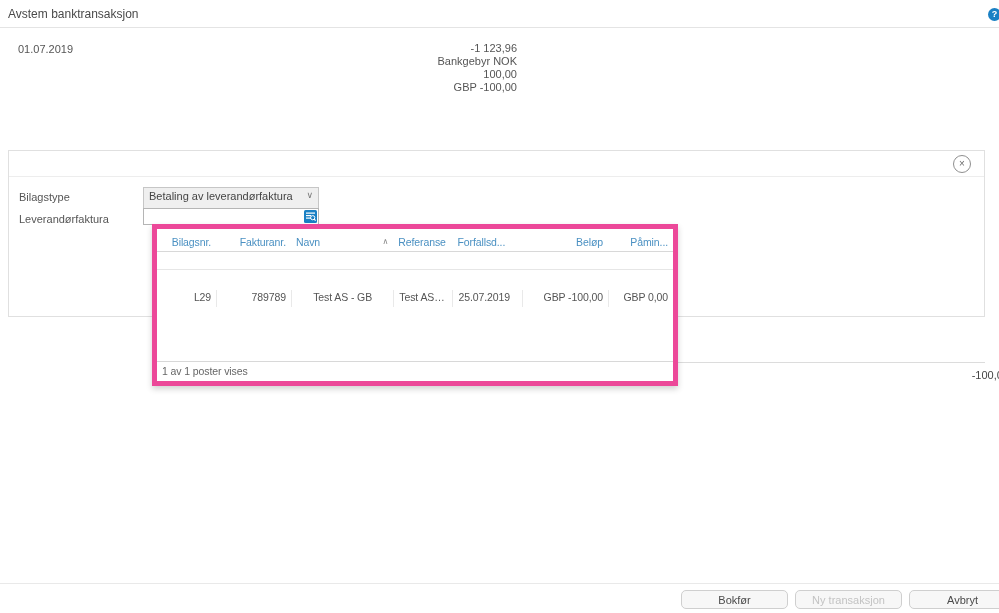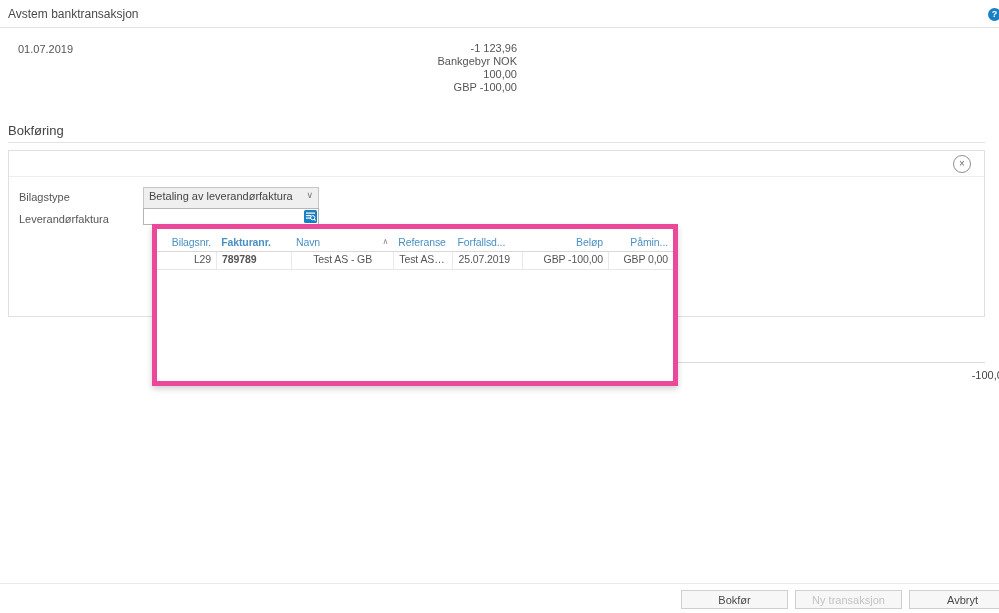--- a/index.html
+++ b/index.html
@@ -40,43 +40,43 @@
   .lookup-btn{position:absolute;right:1px;top:1px;width:13px;height:13px;cursor:pointer;}
 
   
   .picker{position:absolute;left:152px;top:224px;width:526px;height:162px;box-sizing:border-box;
     background:#fff;border:5px solid #ec4899;box-shadow:0 3px 6px rgba(0,0,0,0.18);
     display:flex;flex-direction:column;z-index:5;font-size:10.5px;letter-spacing:-0.1px;}
   .picker-header{display:flex;height:22px;border-bottom:1px solid #d8d8d8;color:#4a90c2;}
   .picker-header .cell{padding-top:7px;}
   .cell{box-sizing:border-box;padding-left:5px;padding-right:5px;white-space:nowrap;overflow:hidden;text-overflow:ellipsis;}
   .c1{width:60px;text-align:right;}
-  .c2{width:76px;font-weight:bold;}
+  .c2{width:76px;text-align:right;}
   .c3{width:104px;text-align:center;}
   .c4{width:60px;text-align:left;}
   .c5{width:71px;text-align:left;}
   .c6{width:87px;text-align:right;}
   .c7{width:66px;text-align:right;}
   .hdr-navn{display:flex;justify-content:space-between;align-items:flex-start;}
   .sort-caret{color:#888;font-size:8px;line-height:11px;margin-left:4px;}
   .picker-row{display:flex;height:17px;line-height:15px;border-bottom:1px solid #e6e6e6;color:#555;cursor:pointer;background:#fff;}
-  .picker-row .cell{border-left:1px solid #e9e9e9;height:100%;}
+  .picker-row .cell{border-left:1px solid #e9e9e9;height:100%;margin-top:38px;}
   .picker-row .cell:first-child{border-left:none;}
   .picker-spacer{flex:1;}
   .picker-footer{border-top:1px solid #d8d8d8;height:19px;line-height:18px;padding-left:5px;color:#666;}
 
   
   .sum-divider{position:absolute;left:660px;top:362px;width:325px;border-top:1px solid #dcdcdc;}
   .sum-amount{position:absolute;top:369px;right:14px;color:#444;}
 
   
   .footer-divider{position:absolute;left:0;top:583px;width:100%;border-top:1px solid #e9e9e9;}
   .footer-buttons{position:absolute;top:590px;right:7px;display:flex;gap:7px;}
   .btn{width:107px;height:19px;box-sizing:border-box;background:#f7f7f7;border:1px solid #cfcfcf;
-    border-radius:0;font-family:inherit;font-size:11px;color:#4a4a4a;text-align:center;line-height:16px;cursor:pointer;padding:0;}
+    border-radius:5px;font-family:inherit;font-size:11px;color:#4a4a4a;text-align:center;line-height:16px;cursor:pointer;padding:0;}
   .btn.disabled{color:#c3c3c3;cursor:default;}
 </style>
 </head>
 <body>
 
 <div id="app">
 
   <div class="titlebar">
     <span class="title">Avstem banktransaksjon</span>
     <span class="help-btn">?</span>
@@ -84,21 +84,20 @@
   </div>
 
   <div class="txn-date">01.07.2019</div>
   <div class="txn-amounts">
     <div>-1 123,96</div>
     <div>Bankgebyr NOK</div>
     <div>100,00</div>
     <div>GBP -100,00</div>
   </div>
 
-  <div class="section-heading">Bokføring</div>
 
   <div class="panel">
     <div class="panel-toolbar">
       <span class="remove-row-btn">×</span>
     </div>
 
     <span class="form-label lbl-bilagstype">Bilagstype</span>
     <div class="select-box">
       <span class="sel-text">Betaling av leverandørfaktura</span>
       <span class="chev">∨</span>
@@ -138,20 +137,21 @@
       <div class="cell c1">L29</div>
       <div class="cell c2">789789</div>
       <div class="cell c3">Test AS - GB</div>
       <div class="cell c4">Test AS - GB...</div>
       <div class="cell c5">25.07.2019</div>
       <div class="cell c6">GBP -100,00</div>
       <div class="cell c7">GBP 0,00</div>
     </div>
 
     <div class="picker-spacer"></div>
+    <div class="picker-footer">1 av 1 poster vises</div>
   </div>
 
   <div class="sum-divider"></div>
   <div class="sum-amount">-100,00</div>
 
   <div class="footer-divider"></div>
   <div class="footer-buttons">
     <button class="btn">Bokfør</button>
     <button class="btn disabled" disabled="">Ny transaksjon</button>
     <button class="btn">Avbryt</button>

